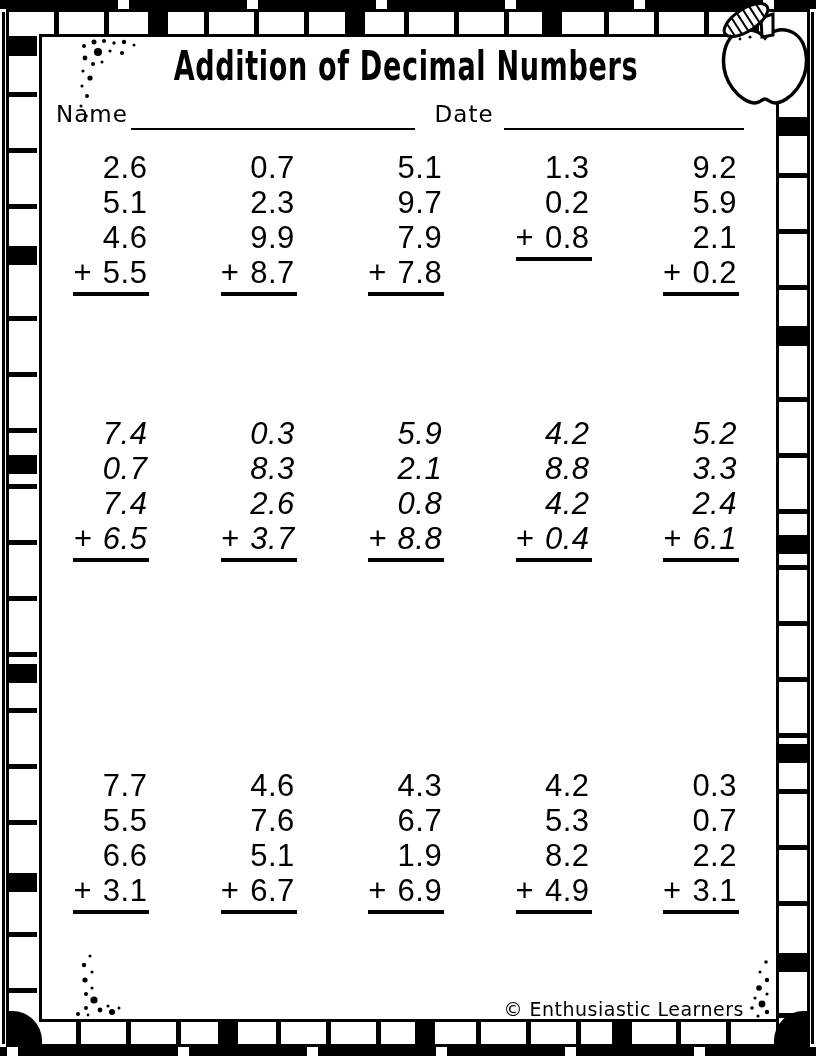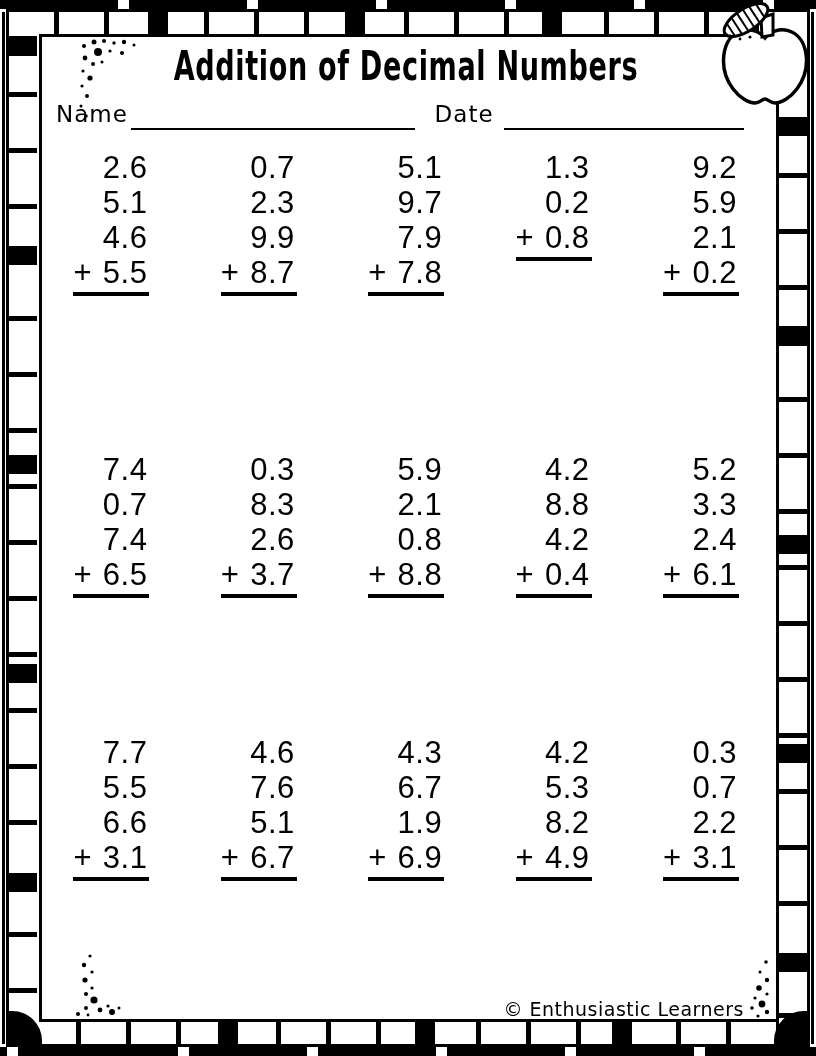--- a/index.html
+++ b/index.html
@@ -200,21 +200,21 @@
           </span></div>
         <div class="problem"><span class="addend">1.3</span><span class="addend">0.2</span><span class="sum-line">
             <span>+</span>
             <span>0.8</span>
           </span></div>
         <div class="problem"><span class="addend">9.2</span><span class="addend">5.9</span><span class="addend">2.1</span><span class="sum-line">
             <span>+</span>
             <span>0.2</span>
           </span></div>
       </div>
-      <div class="problems-row" style="top: 452px;">
+      <div class="problems-row" style="top: 416px; font-style: italic;">
         <div class="problem"><span class="addend">7.4</span><span class="addend">0.7</span><span class="addend">7.4</span><span class="sum-line">
             <span>+</span>
             <span>6.5</span>
           </span></div>
         <div class="problem"><span class="addend">0.3</span><span class="addend">8.3</span><span class="addend">2.6</span><span class="sum-line">
             <span>+</span>
             <span>3.7</span>
           </span></div>
         <div class="problem"><span class="addend">5.9</span><span class="addend">2.1</span><span class="addend">0.8</span><span class="sum-line">
             <span>+</span>
@@ -222,21 +222,21 @@
           </span></div>
         <div class="problem"><span class="addend">4.2</span><span class="addend">8.8</span><span class="addend">4.2</span><span class="sum-line">
             <span>+</span>
             <span>0.4</span>
           </span></div>
         <div class="problem"><span class="addend">5.2</span><span class="addend">3.3</span><span class="addend">2.4</span><span class="sum-line">
             <span>+</span>
             <span>6.1</span>
           </span></div>
       </div>
-      <div class="problems-row" style="top: 735px;">
+      <div class="problems-row" style="top: 768px;">
         <div class="problem"><span class="addend">7.7</span><span class="addend">5.5</span><span class="addend">6.6</span><span class="sum-line">
             <span>+</span>
             <span>3.1</span>
           </span></div>
         <div class="problem"><span class="addend">4.6</span><span class="addend">7.6</span><span class="addend">5.1</span><span class="sum-line">
             <span>+</span>
             <span>6.7</span>
           </span></div>
         <div class="problem"><span class="addend">4.3</span><span class="addend">6.7</span><span class="addend">1.9</span><span class="sum-line">
             <span>+</span>

